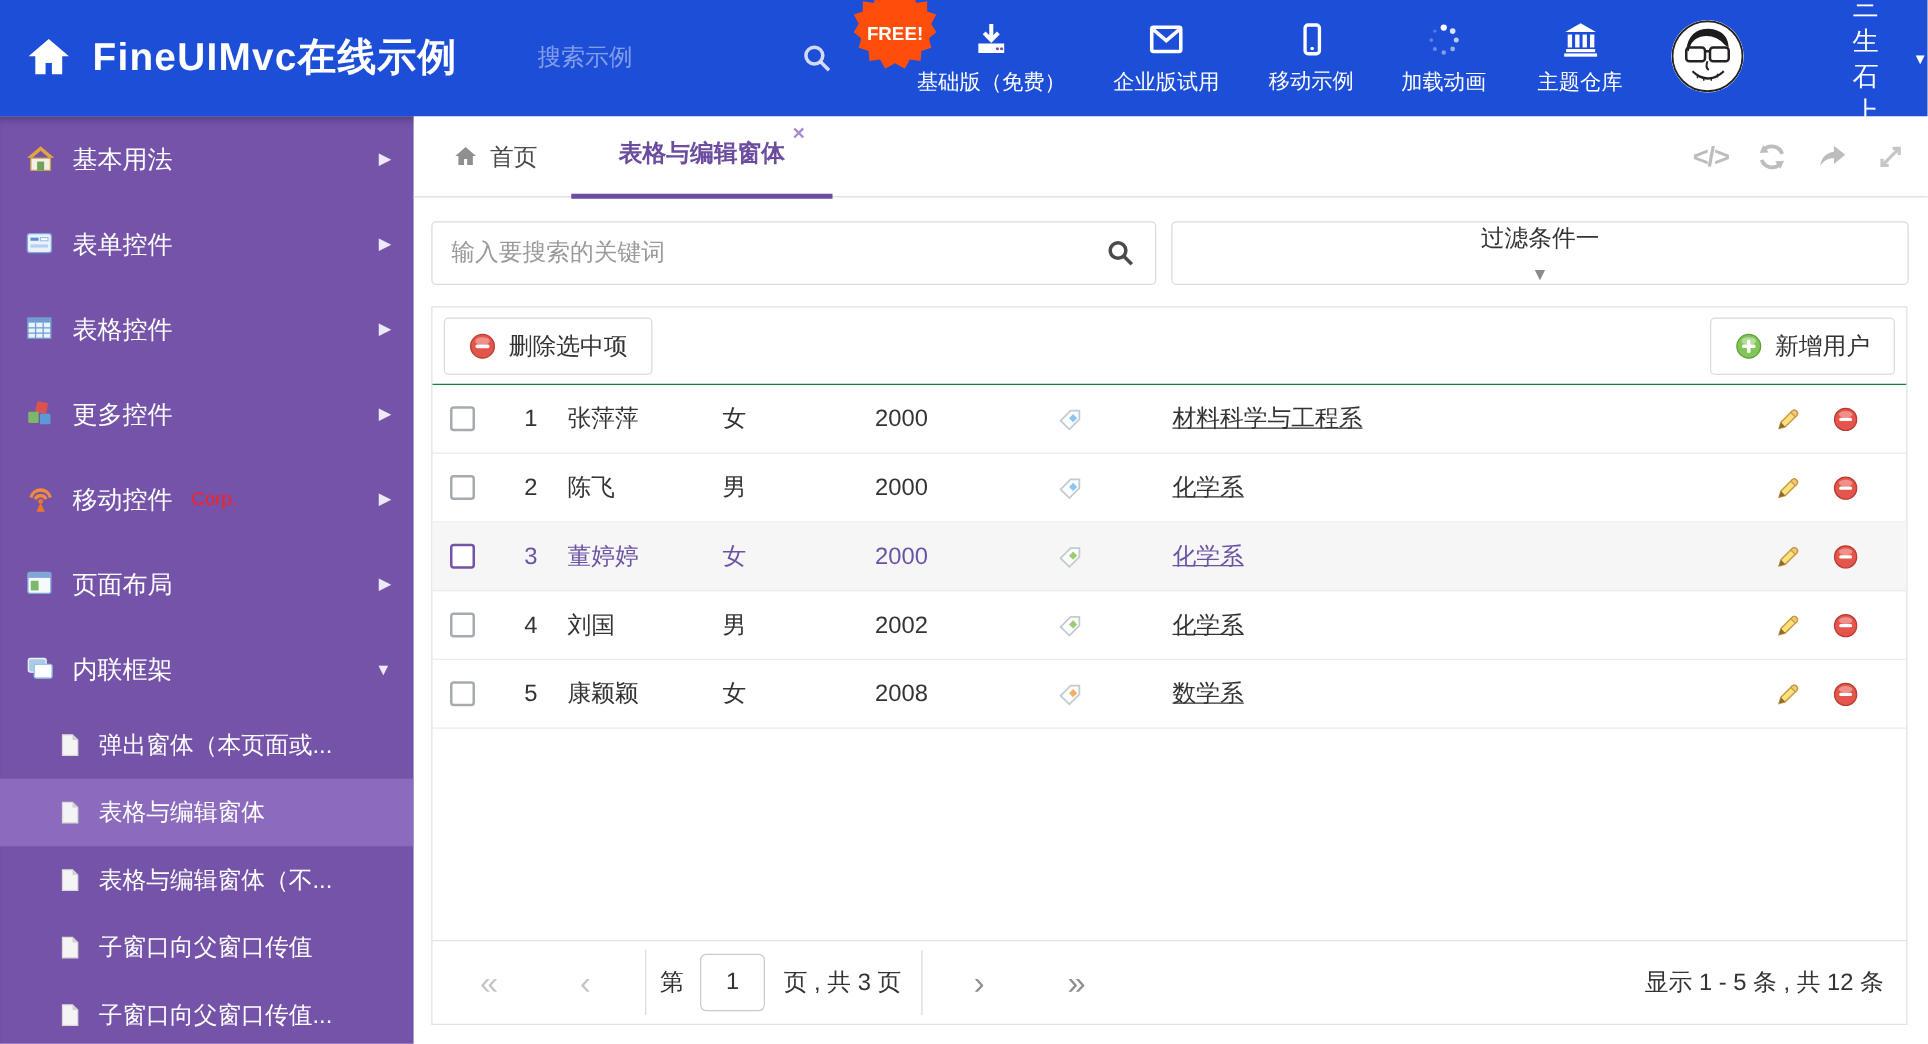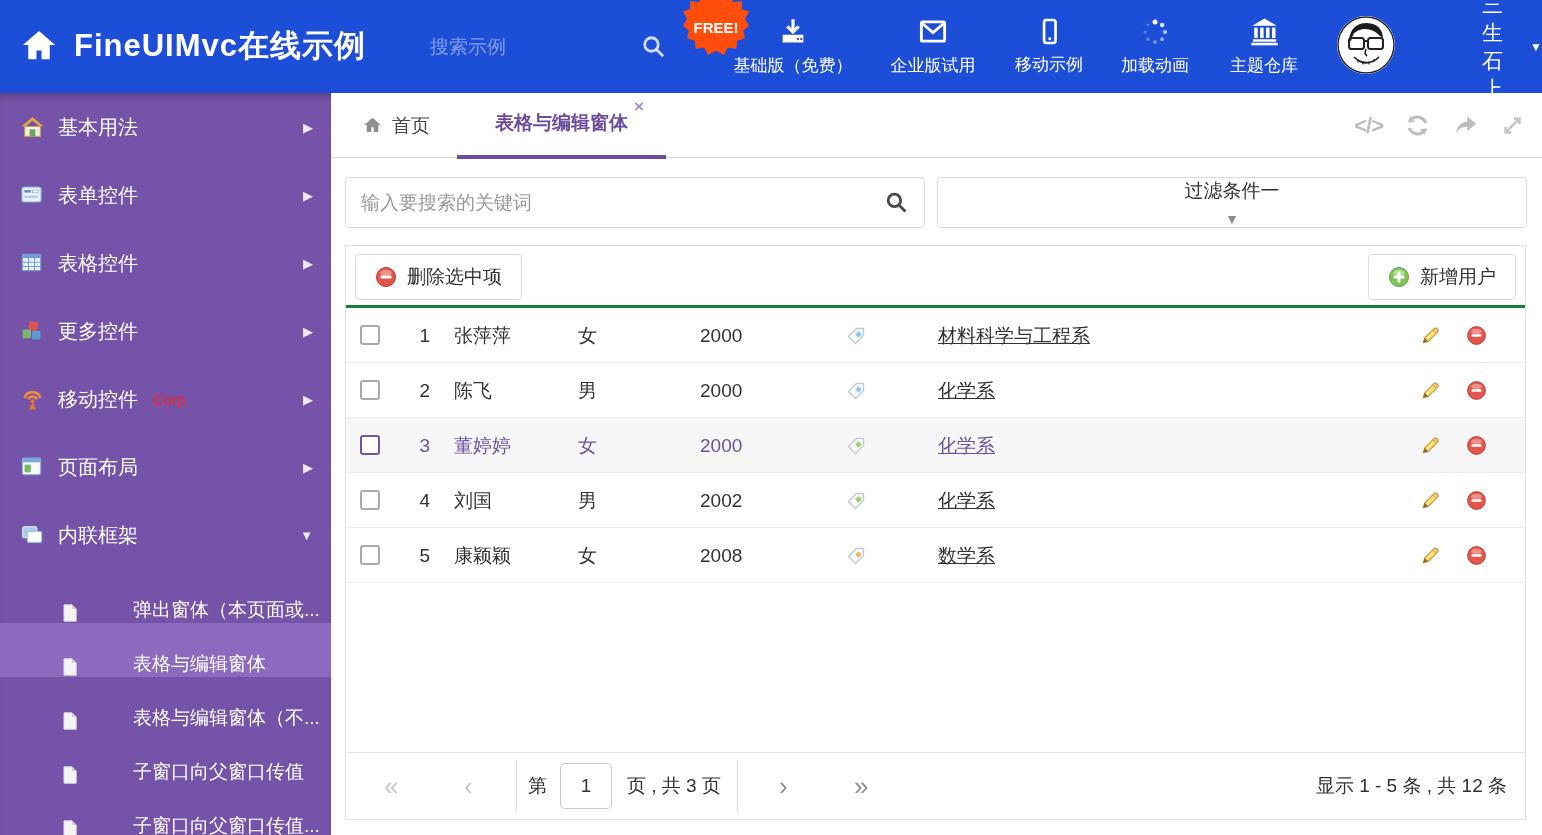--- a/index.html
+++ b/index.html
@@ -31,22 +31,22 @@
   .user-caret { font-size:12px; }
 
   
   .sidebar { position:absolute; left:0; top:93px; width:331px; height:742px; background:#7553A9;
              box-shadow:inset 0 7px 7px -5px rgba(0,0,0,.3); }
   .sb-item { height:68px; display:flex; align-items:center; padding-left:20px; padding-right:40px;
              color:#fff; font-size:20px; position:relative; cursor:pointer; }
   .sb-icon { width:25px; height:25px; margin-right:13px; flex:0 0 auto; }
   .sb-arrow { position:absolute; right:18px; font-size:13px; color:#EEE8F8; }
   .sb-badge { color:#FF1F1F; font-size:15px; margin-left:15px; }
-  .sb-sub { height:54px; display:flex; align-items:flex-end; padding-left:60px; color:#fff;
-            font-size:19px; cursor:pointer;gap:40px; }
+  .sb-sub { height:54px; display:flex; align-items:center; padding-left:46px; color:#fff;
+            font-size:19px; cursor:pointer; }
   .sb-sub.sel { background:#8C6BBE; }
   .sb-sub .sb-file { width:20px; height:20px; margin-right:13px; flex:0 0 auto; }
 
   
   .main { position:absolute; left:331px; top:93px; width:1211px; height:742px; background:#fff; }
   .tabbar { position:absolute; left:0; top:0; width:100%; height:65px; border-bottom:1px solid #DBDBDB; }
   .tab-home { position:absolute; left:31px; top:0; height:65px; display:flex; align-items:center;
               gap:9px; font-size:19px; color:#4A4A4A; cursor:pointer; }
   .tab-active { position:absolute; left:126px; top:0; width:209px; height:65px; cursor:pointer; }
   .tab-active .tab-label { position:absolute; left:0; width:100%; top:30px; transform:translateY(-50%);
@@ -61,21 +61,21 @@
                 border-radius:4px; display:flex; align-items:center; padding:0 15px; }
   .search-box input { flex:1; border:none; outline:none; font-size:19px; color:#8b5cf6; font-family:inherit; }
   .search-box input::placeholder { color:#9A9A9A; }
   .dropdown { position:absolute; left:606px; top:84px; width:590px; height:51px; border:1px solid #DBDBDB;
               border-radius:4px; display:flex; align-items:center; padding:0 17px; cursor:pointer;flex-direction:column; }
   .dropdown .dd-value { flex:1; font-size:19px; color:#333; }
   .dd-caret { color:#8C8C8C; font-size:14px; }
 
   .panel { position:absolute; left:14px; top:152px; width:1181px; height:575px;
            border:1px solid #E2E2E2; background:#fff; }
-  .panel-toolbar { position:relative; height:62px; border-bottom:3px solid #15803d; }
+  .panel-toolbar { position:relative; height:62px; border-bottom:1px solid #15803d; }
   .btn { position:absolute; top:8px; height:46px; border:1px solid #DBDBDB; border-radius:4px;
          background:#fff; display:flex; align-items:center; gap:10px; padding:0 19px;
          font-size:19px; color:#333; cursor:pointer; font-family:inherit; }
   .btn-del { left:9px; } .btn-add { right:9px; }
 
   .grid-header { position:relative; height:67px; border-bottom:1px solid #E4E4E4;
                  font-size:18px; color:#555; }
   .grid-header .gcell { position:absolute; top:0; line-height:67px; }
   .grid-row { position:relative; height:55px; border-bottom:1px solid #ECECEC; font-size:19px; color:#333; }
   .grid-row.sel { background:#F6F6F6; color:#6B52A3; }

